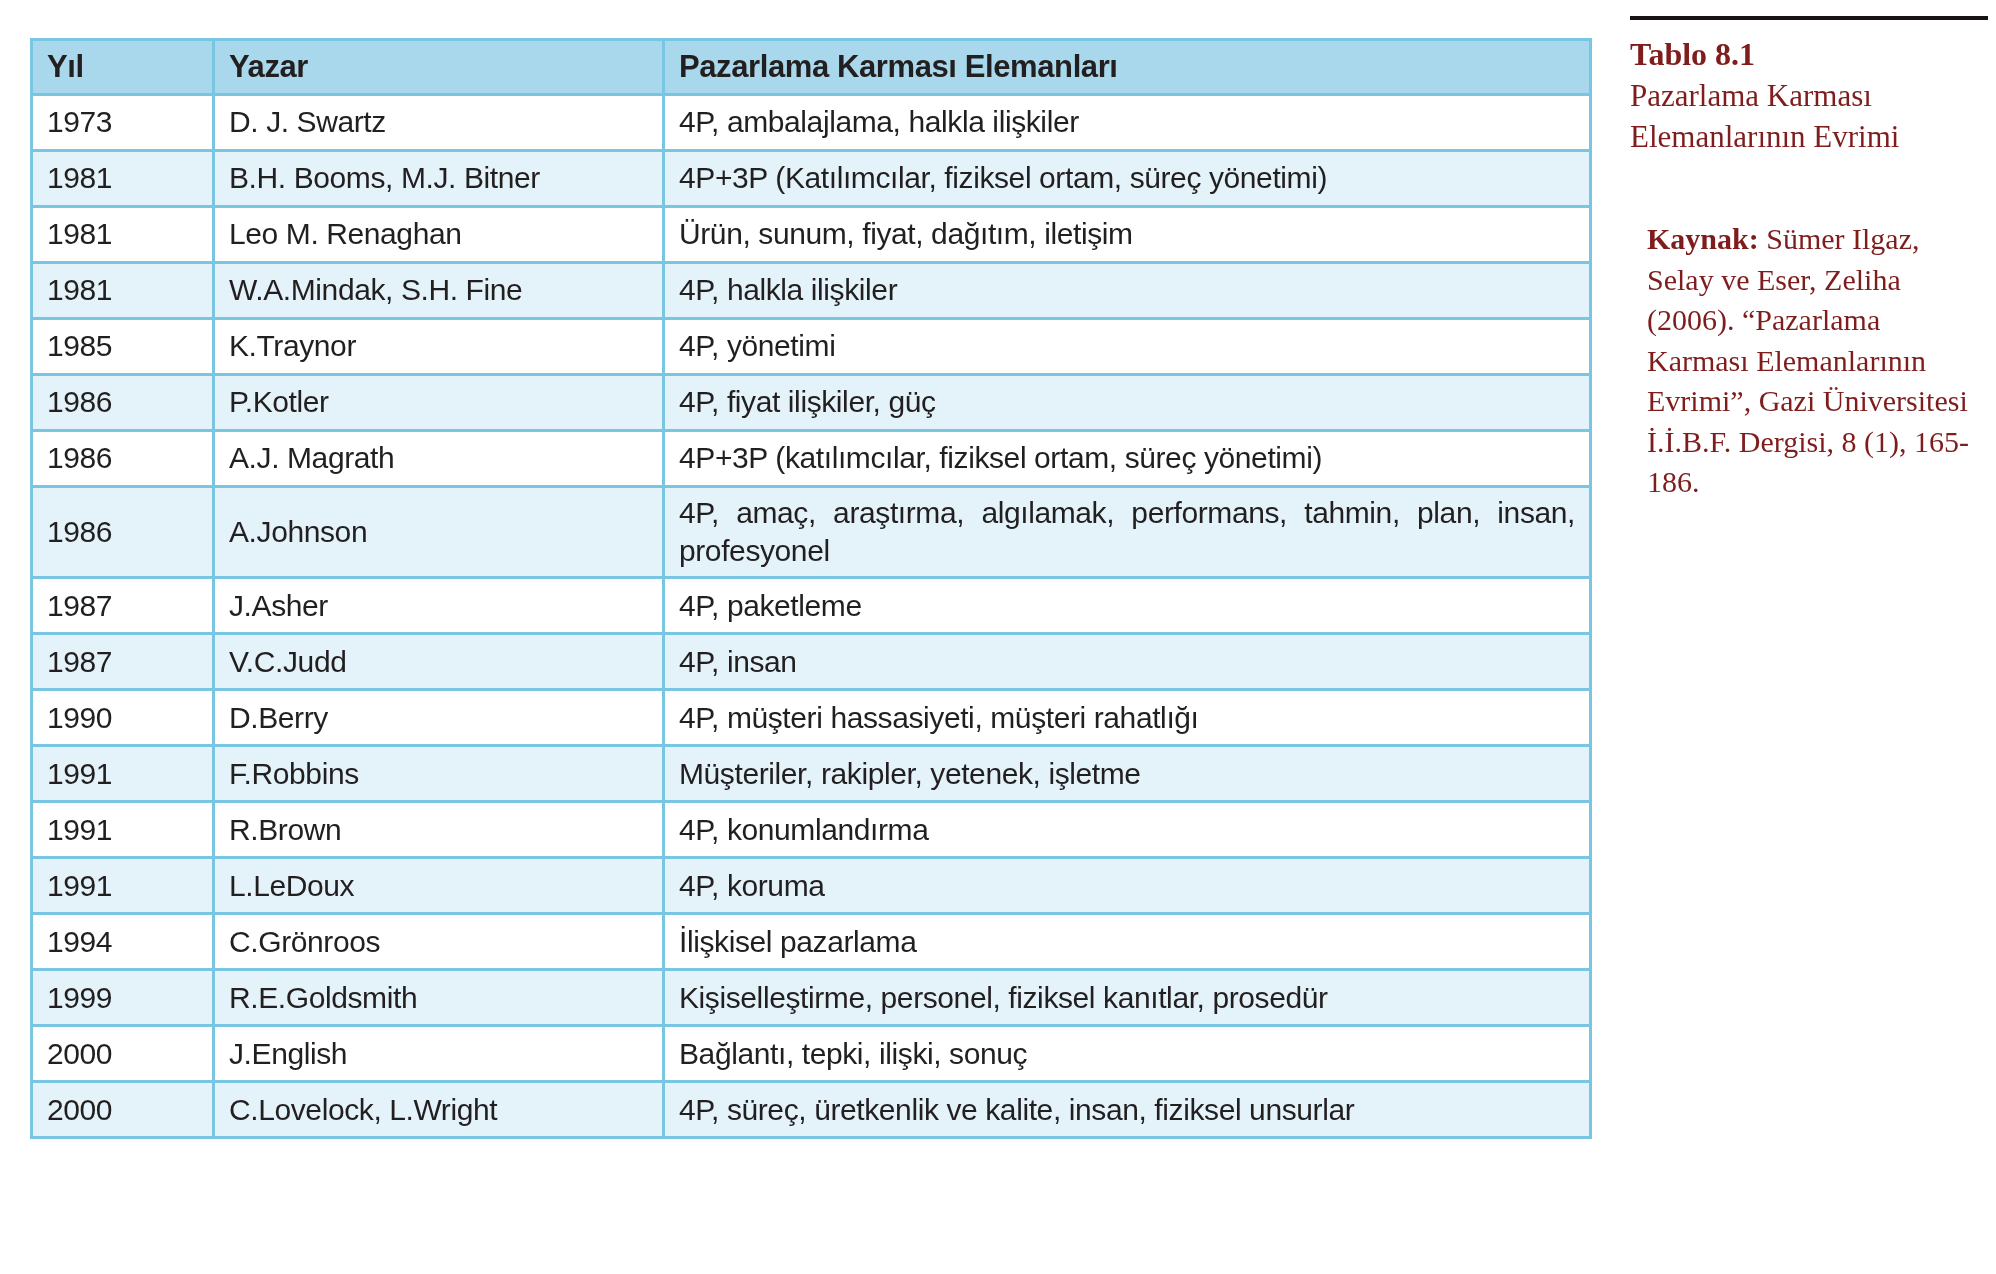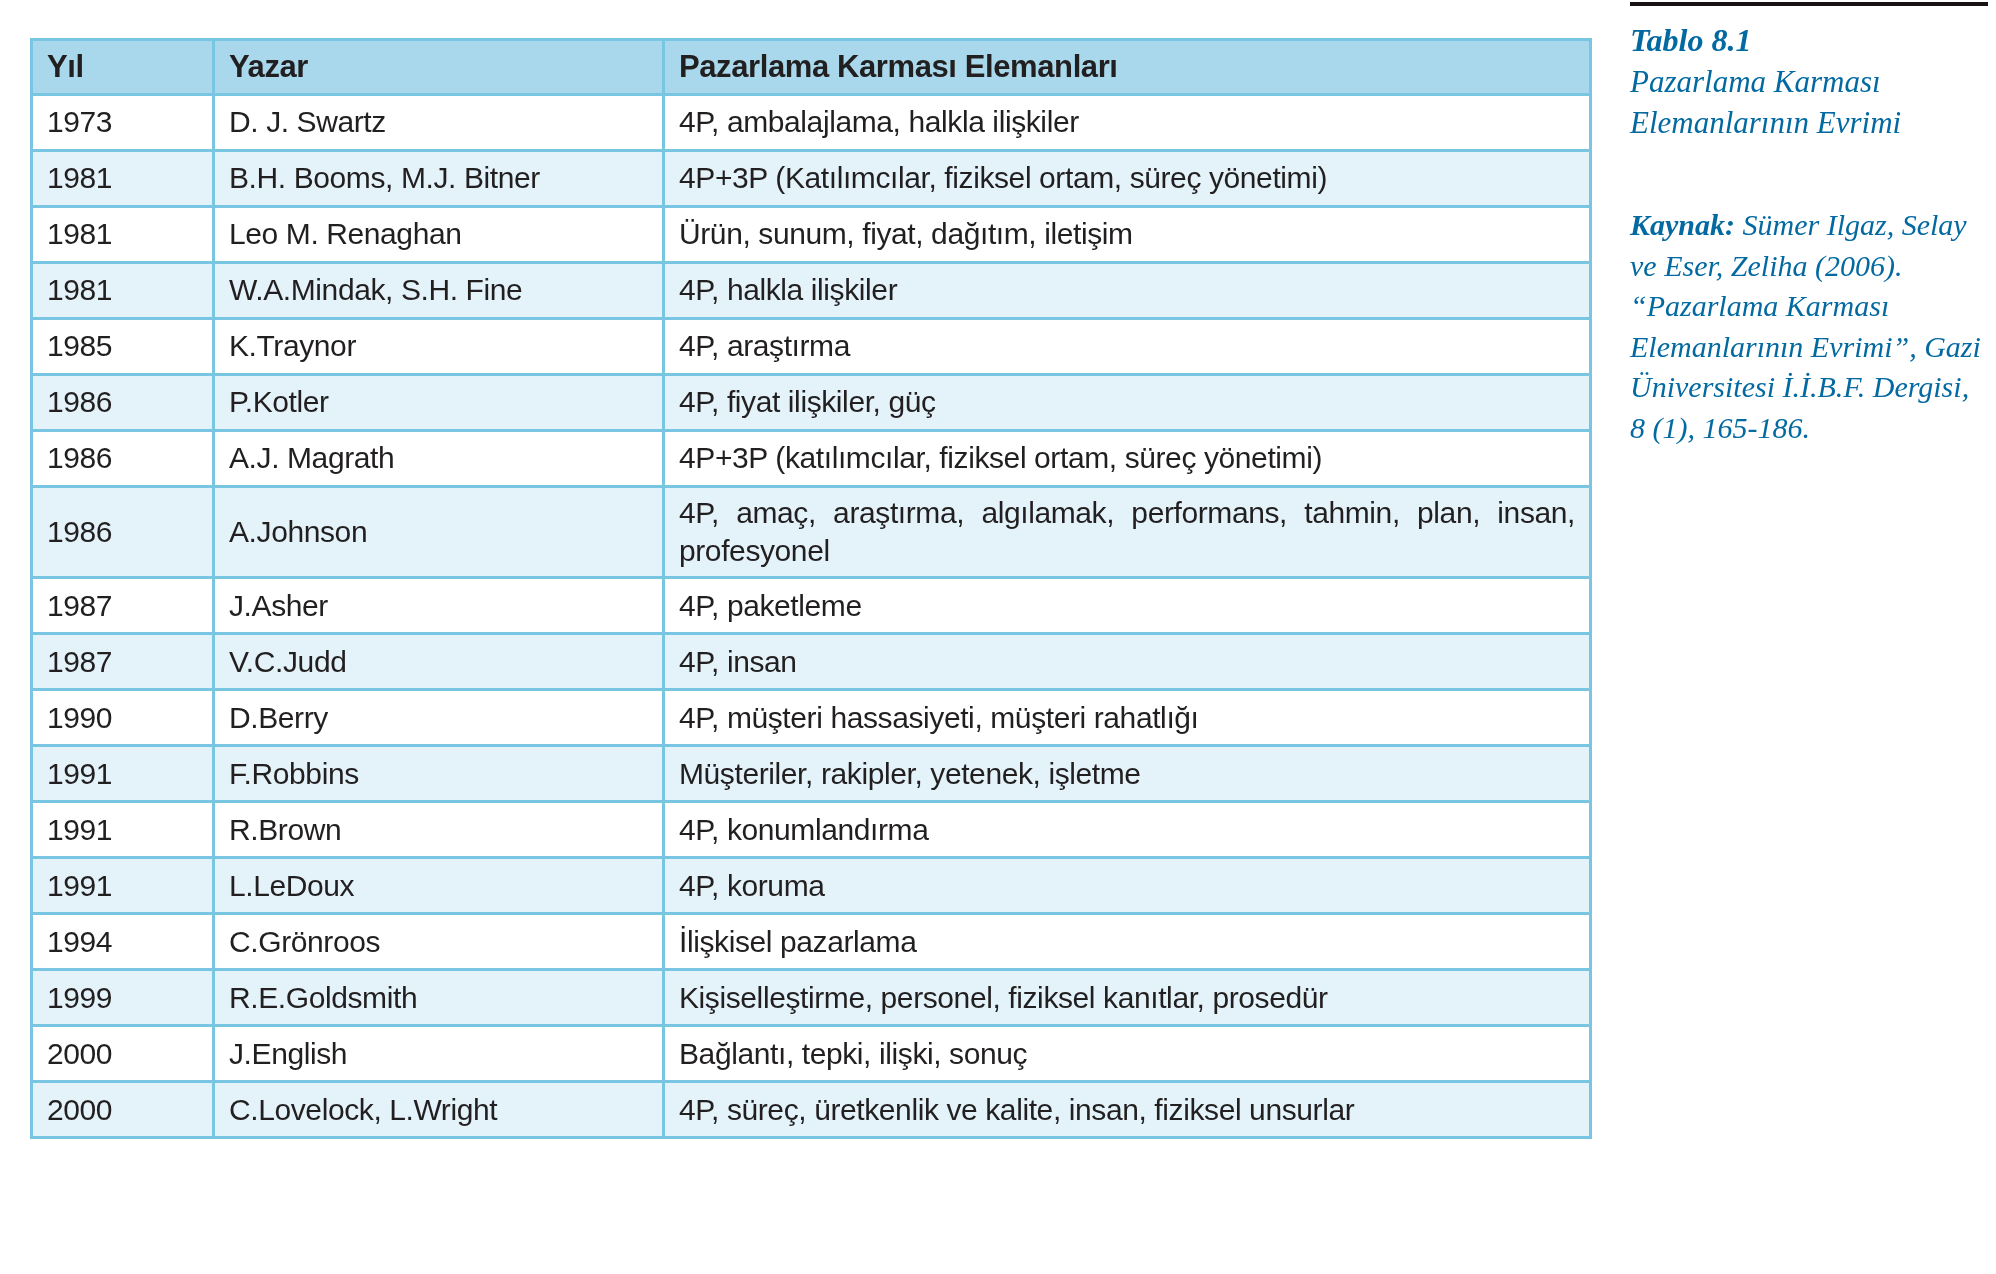--- a/index.html
+++ b/index.html
@@ -46,37 +46,36 @@
   }
   tbody td{ background:#ffffff; height:56px; }
   tbody tr:nth-child(even) td{ background:var(--row-alt-blue); }
   td.justify{ text-align:justify; }
   col.c-yil{ width:182px; }
   col.c-yazar{ width:450px; }
   col.c-elem{ width:auto; }
 
   
   .sidebar{
-    position:absolute; left:1630px; top:2px; width:358px;
+    position:absolute; left:1630px; top:16px; width:358px;
     font-family:"Liberation Serif","DejaVu Serif",serif;
-    font-style:italic;
-    color:#0369a1;
+    color:#7f1d1d;
   }
   .sidebar .rule{
     border:none; border-top:4px solid #171314;
     margin:0 0 14px 0; width:100%;
   }
   .sidebar .tbl-title{
     font-weight:bold; font-size:32px; line-height:1.3; margin:0;
   }
   .sidebar .tbl-subtitle{
     font-size:31px; line-height:1.32; margin:0 0 62px 0;
   }
   .sidebar .kaynak{
-    font-size:30px; line-height:1.35; margin:0;
+    font-size:30px; line-height:1.35; margin:17px;
   }
   .sidebar .kaynak b{ font-weight:bold; }
 </style>
 </head>
 <body>
 
 <div class="table-wrap">
   <table>
     <colgroup>
       <col class="c-yil">
@@ -107,21 +106,21 @@
           <td>Ürün, sunum, fiyat, dağıtım, iletişim</td>
         </tr>
         <tr>
           <td>1981</td>
           <td>W.A.Mindak, S.H. Fine</td>
           <td>4P, halkla ilişkiler</td>
         </tr>
         <tr>
           <td>1985</td>
           <td>K.Traynor</td>
-          <td>4P, araştırma</td>
+          <td>4P, yönetimi</td>
         </tr>
         <tr>
           <td>1986</td>
           <td>P.Kotler</td>
           <td>4P, fiyat ilişkiler, güç</td>
         </tr>
         <tr>
           <td>1986</td>
           <td>A.J. Magrath</td>
           <td>4P+3P (katılımcılar, fiziksel ortam, süreç yönetimi)</td>

